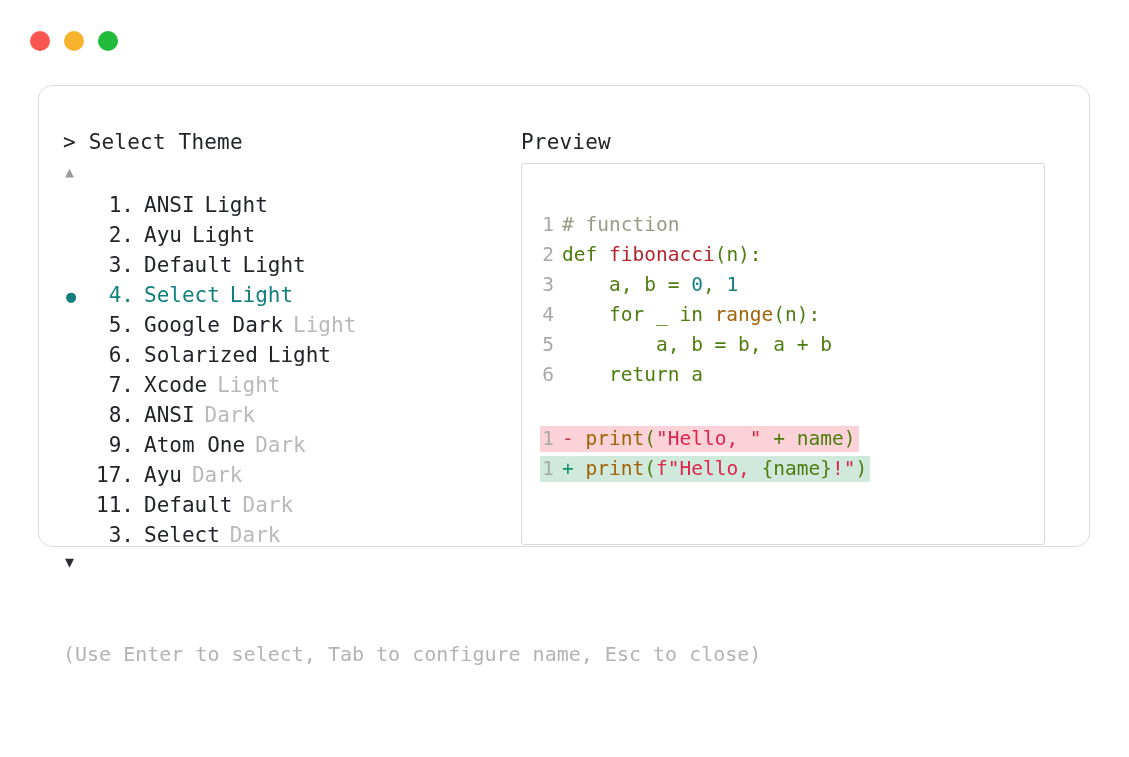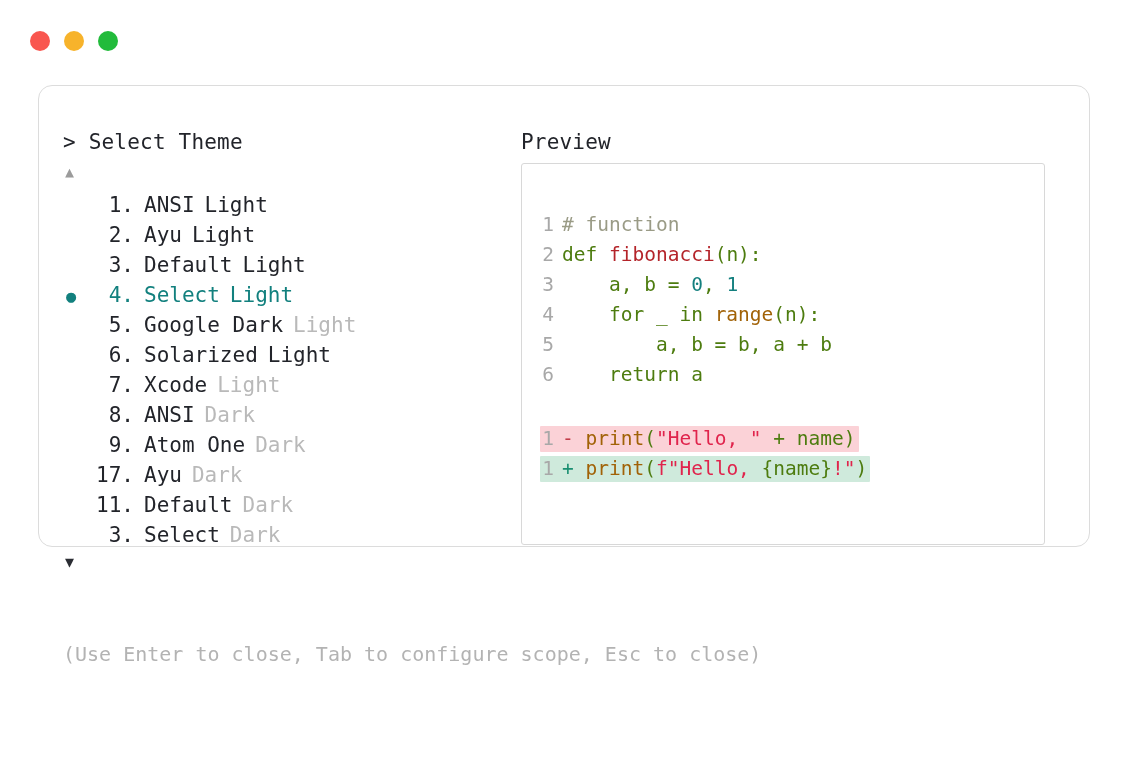--- a/index.html
+++ b/index.html
@@ -216,16 +216,16 @@
     </div>
 
     <div class="col-right">
       <div class="heading">Preview</div>
 
       <div class="preview-panel">
         <div class="code" id="code-block"><div class="code-line"><span class="ln">1</span><span class="tok-comment"># function</span></div><div class="code-line"><span class="ln">2</span><span class="tok-plain">def </span><span class="tok-func">fibonacci</span><span class="tok-plain">(n):</span></div><div class="code-line"><span class="ln">3</span><span class="tok-plain">    a, b = </span><span class="tok-num">0</span><span class="tok-plain">, </span><span class="tok-num">1</span></div><div class="code-line"><span class="ln">4</span><span class="tok-plain">    for _ in </span><span class="tok-builtin">range</span><span class="tok-plain">(n):</span></div><div class="code-line"><span class="ln">5</span><span class="tok-plain">        a, b = b, a + b</span></div><div class="code-line"><span class="ln">6</span><span class="tok-plain">    return a</span></div><div class="code-gap"></div><div class="diff-line diff-del"><span class="diff-body"><span class="ln">1</span><span class="diff-mark-del">- </span><span class="tok-builtin">print</span><span class="tok-plain">(</span><span class="tok-str">"Hello, "</span><span class="tok-plain"> + name)</span></span></div><div class="diff-line diff-add"><span class="diff-body"><span class="ln">1</span><span class="diff-mark-add">+ </span><span class="tok-builtin">print</span><span class="tok-plain">(</span><span class="tok-str">f"Hello, </span><span class="tok-plain">{name}</span><span class="tok-str">!"</span><span class="tok-plain">)</span></span></div></div>
       </div>
     </div>
 
-    <div class="hint">(Use Enter to close, Tab to configure scope, Esc to close)</div>
+    <div class="hint">(Use Enter to select, Tab to configure name, Esc to close)</div>
 
   </div>
 </div>
 
 </body></html>

